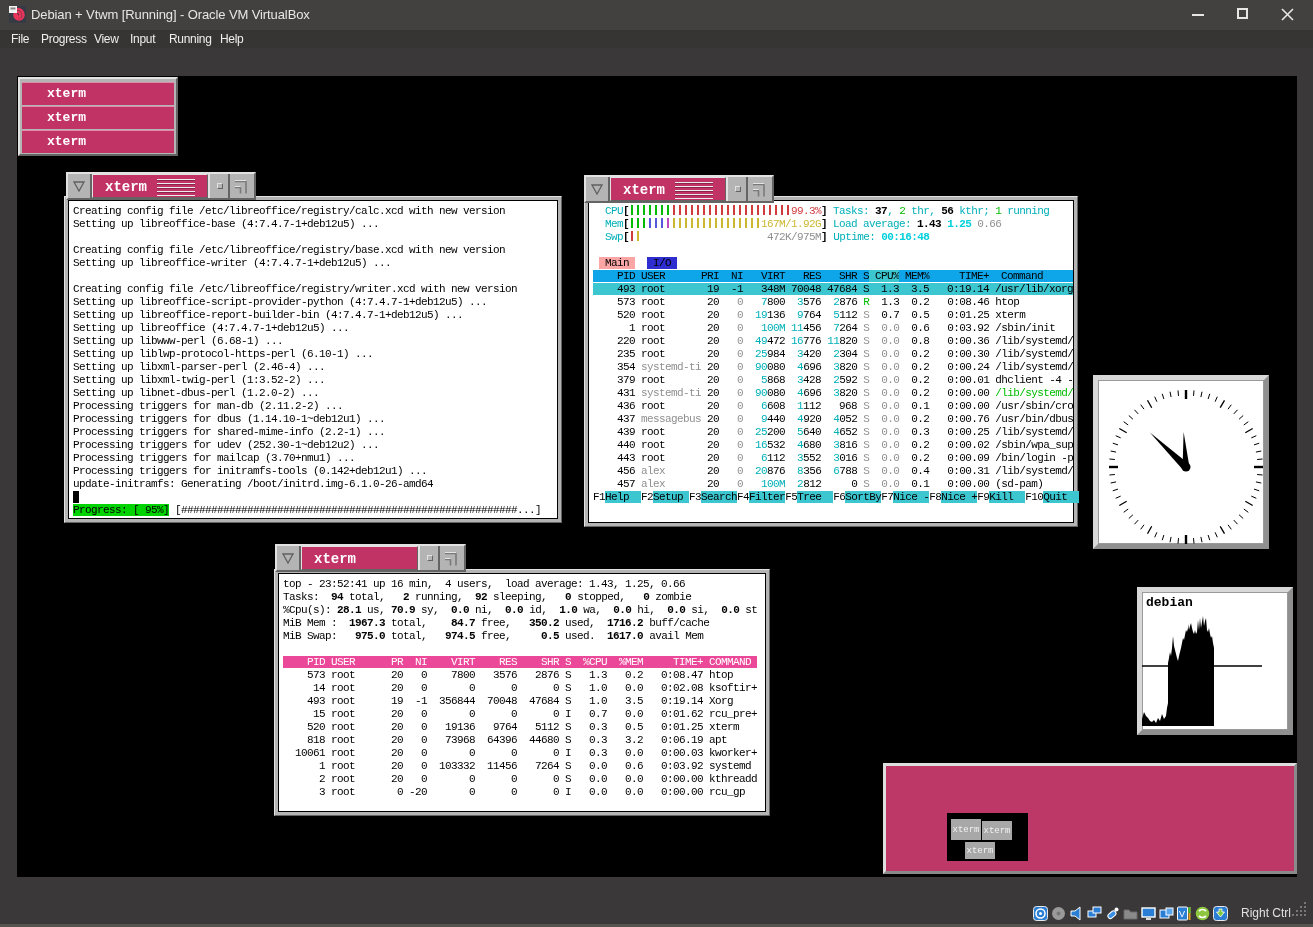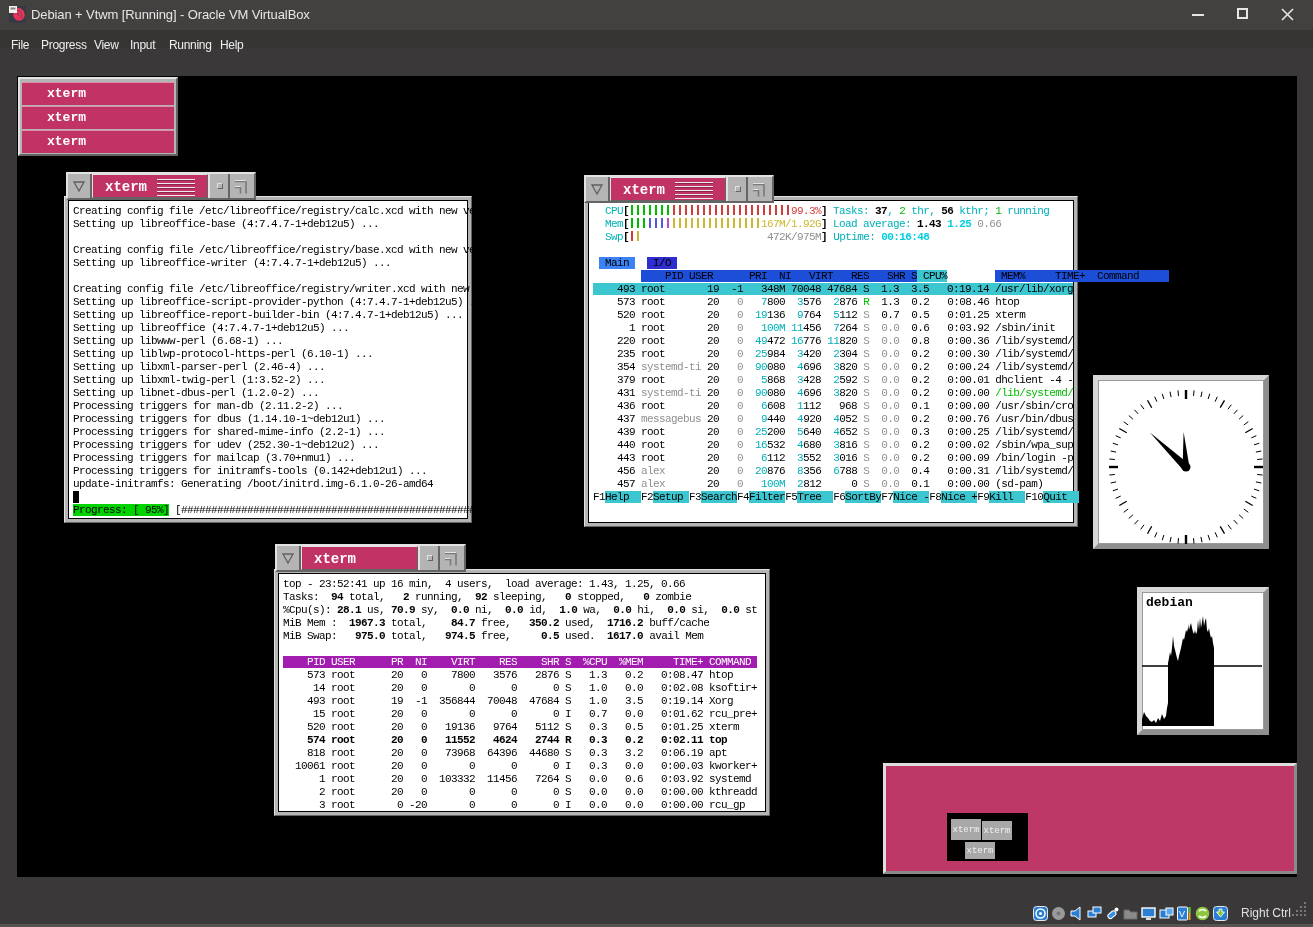--- a/index.html
+++ b/index.html
@@ -1,18 +1,18 @@
 <!DOCTYPE html>
 <html><head><meta charset="utf-8"><style>
 *{margin:0;padding:0;box-sizing:border-box;}
 body{width:1313px;height:927px;position:relative;overflow:hidden;background:#3a3838;font-family:"Liberation Sans",sans-serif;}
 #titlebar{position:absolute;left:0;top:0;width:1313px;height:30px;background:#434140;}
 #titlebar .t{position:absolute;left:31px;top:7px;color:#e6e6e6;font-size:13px;letter-spacing:-0.1px;}
 #menubar{position:absolute;left:0;top:30px;width:1313px;height:18px;background:#373534;color:#eee;font-size:12px;letter-spacing:-0.3px;}
-#menubar span{position:absolute;top:8px;}
+#menubar span{position:absolute;top:2px;}
 #screen{position:absolute;left:17px;top:76px;width:1280px;height:801px;background:#000;}
 #statusbar{position:absolute;left:0;top:877px;width:1313px;height:50px;background:#3a3838;}
 .winbtn{position:absolute;top:9px;color:#e6e6e6;}
 
 .tbar{position:absolute;height:28px;background:#b4b4b4;border:2px solid;border-color:#e2e2e2 #646464 #646464 #e2e2e2;display:flex;}
 .tbtn{background:#b4b4b4;position:relative;}
 .tleft{width:24px;border-right:2px solid;border-color:#e2e2e2 #646464 #646464 #e2e2e2;display:flex;align-items:center;justify-content:center;}
 .ttitle{flex:1;background:#c23365;position:relative;border:1px solid;border-color:#e2e2e2 #646464 #646464 #e2e2e2;}
 .ttext{position:absolute;left:12px;top:3px;color:#fff;font:bold 14px/18px "Liberation Mono",monospace;}
 .tgrip{position:absolute;left:64px;top:4px;width:38px;height:17px;background:repeating-linear-gradient(to bottom,#ececec 0 1px,rgba(0,0,0,0.28) 1px 2px,rgba(0,0,0,0) 2px 4px);}
@@ -24,36 +24,36 @@
 .xinner{position:absolute;left:3px;top:3px;right:3px;bottom:3px;background:#fff;border:1px solid #000;}
 .term{position:absolute;left:4px;top:4px;font:11px/13px "Liberation Mono",monospace;letter-spacing:-0.6px;color:#000;white-space:pre;}
 .term i{font-style:normal;}
 i.B{font-weight:bold;}
 i.c{color:#00b0b8;}
 i.C{color:#00d0dc;font-weight:bold;}
 i.g{color:#00bc00;}
 i.f{color:#8f8f8f;}
 i.r{color:#d03c3c;}
 i.y{color:#ccb830;}
-i.tg{background:#3b82f6;color:#000;font-family:Liberation Mono, monospace;}
+i.tg{background:#fca5a5;color:#000;font-family:Liberation Mono, monospace;}
 i.tb{background:#2d2dd0;color:#000;}
-i.hg{background:#1d4ed8;color:#000;margin-left:48px;}
+i.hg{background:#0ea5e9;color:#000;}
 i.hc{background:#3cc6d0;color:#000;text-align:center;}
 i.sel{background:#3cc6d0;color:#000;}
 i.kb{background:#3cc6d0;color:#000;}
 i.pg{background:#00d400;color:#000;}
-i.inv{background:#a21caf;color:#fff;text-align:right;}
+i.inv{background:#ec4899;color:#fff;text-align:right;}
 i.cur{background:#000;}
 .bar{display:inline-block;height:10px;vertical-align:-1px;}
 
 #iconmgr{position:absolute;left:18px;top:77px;width:160px;height:79px;background:#b4b4b4;border:2px solid;border-color:#e2e2e2 #646464 #646464 #e2e2e2;padding:3px 2px 0 2px;}
 .imrow{height:23px;background:#c23365;color:#fff;font:bold 13px/23px "Liberation Mono",monospace;padding-left:25px;margin-bottom:1px;box-shadow:inset 0 1px 0 rgba(255,255,255,.45);}
 
 #clockw{position:absolute;left:1093px;top:375px;width:176px;height:174px;background:#fff;border:5px solid;border-color:#d8d8d8 #8f8f8f #8f8f8f #d8d8d8;box-shadow:inset 0 0 0 1px #9a9a9a;}
-#loadw{position:absolute;left:1137px;top:587px;width:132px;height:148px;background:#fff;border:5px solid;border-color:#d8d8d8 #8f8f8f #8f8f8f #d8d8d8;box-shadow:inset 0 0 0 1px #9a9a9a;}
+#loadw{position:absolute;left:1137px;top:587px;width:156px;height:148px;background:#fff;border:5px solid;border-color:#d8d8d8 #8f8f8f #8f8f8f #d8d8d8;box-shadow:inset 0 0 0 1px #9a9a9a;}
 #loadw .lbl{position:absolute;left:4px;top:3px;font:bold 13px "Liberation Mono",monospace;color:#000;}
 
 #panel{position:absolute;left:883px;top:763px;width:414px;height:111px;background:#bd3867;border:3px solid;border-color:#dedede #8a8a8a #8a8a8a #dedede;}
 #panel .preg{position:absolute;left:61px;top:47px;width:81px;height:48px;background:#000;}
 .mini{position:absolute;background:#a8a8a8;color:#f2f2f2;font:9px "Liberation Mono",monospace;overflow:hidden;text-align:center;display:flex;align-items:center;justify-content:center;}
 </style></head>
 <body>
 <div id="titlebar">
     <svg width="17" height="17" style="position:absolute;left:9px;top:6px;">
       <rect x="0" y="0" width="17" height="17" fill="#353a44"></rect>
@@ -75,21 +75,21 @@
     <span style="left:130px;">Input</span>
     <span style="left:169px;">Running</span>
     <span style="left:220px;">Help</span>
   </div>
 <div id="screen"></div>
 <div id="iconmgr">
     <div class="imrow">xterm</div>
     <div class="imrow">xterm</div>
     <div class="imrow">xterm</div>
   </div>
-<div class="xwin " style="left:64px;top:196px;width:408px;height:327px;">
+<div class="xwin " style="left:64px;top:196px;width:498px;height:327px;">
  <div class="xinner">
       <pre class="term">Creating config file /etc/libreoffice/registry/calc.xcd with new version
 Setting up libreoffice-base (4:7.4.7-1+deb12u5) ...
 
 Creating config file /etc/libreoffice/registry/base.xcd with new version
 Setting up libreoffice-writer (4:7.4.7-1+deb12u5) ...
 
 Creating config file /etc/libreoffice/registry/writer.xcd with new version
 Setting up libreoffice-script-provider-python (4:7.4.7-1+deb12u5) ...
 Setting up libreoffice-report-builder-bin (4:7.4.7-1+deb12u5) ...
@@ -184,21 +184,20 @@
 %Cpu(s): <i class="B">28.1 </i>us, <i class="B">70.9 </i>sy, <i class="B"> 0.0 </i>ni, <i class="B"> 0.0 </i>id, <i class="B"> 1.0 </i>wa, <i class="B"> 0.0 </i>hi, <i class="B"> 0.0 </i>si, <i class="B"> 0.0 </i>st
 MiB Mem : <i class="B"> 1967.3 </i>total, <i class="B">   84.7 </i>free, <i class="B">  350.2 </i>used, <i class="B"> 1716.2 </i>buff/cache
 MiB Swap: <i class="B">  975.0 </i>total, <i class="B">  974.5 </i>free, <i class="B">    0.5 </i>used. <i class="B"> 1617.0 </i>avail Mem
 
 <i class="inv">    PID USER      PR  NI    VIRT    RES    SHR S  %CPU  %MEM     TIME+ COMMAND </i>
     573 root      20   0    7800   3576   2876 S   1.3   0.2   0:08.47 htop
      14 root      20   0       0      0      0 S   1.0   0.0   0:02.08 ksoftir+
     493 root      19  -1  356844  70048  47684 S   1.0   3.5   0:19.14 Xorg
      15 root      20   0       0      0      0 I   0.7   0.0   0:01.62 rcu_pre+
     520 root      20   0   19136   9764   5112 S   0.3   0.5   0:01.25 xterm
-<i class="B">    574 root      20   0   11552   4624   2744 R   0.3   0.2   0:02.11 top</i>
     818 root      20   0   73968  64396  44680 S   0.3   3.2   0:06.19 apt
   10061 root      20   0       0      0      0 I   0.3   0.0   0:00.03 kworker+
       1 root      20   0  103332  11456   7264 S   0.0   0.6   0:03.92 systemd
       2 root      20   0       0      0      0 S   0.0   0.0   0:00.00 kthreadd
       3 root       0 -20       0      0      0 I   0.0   0.0   0:00.00 rcu_gp</pre>
     </div>
 </div>
 <div class="tbar" style="left:275px;top:544px;width:191px;">
  <div class="tbtn tleft">
       <svg width="12" height="11">

